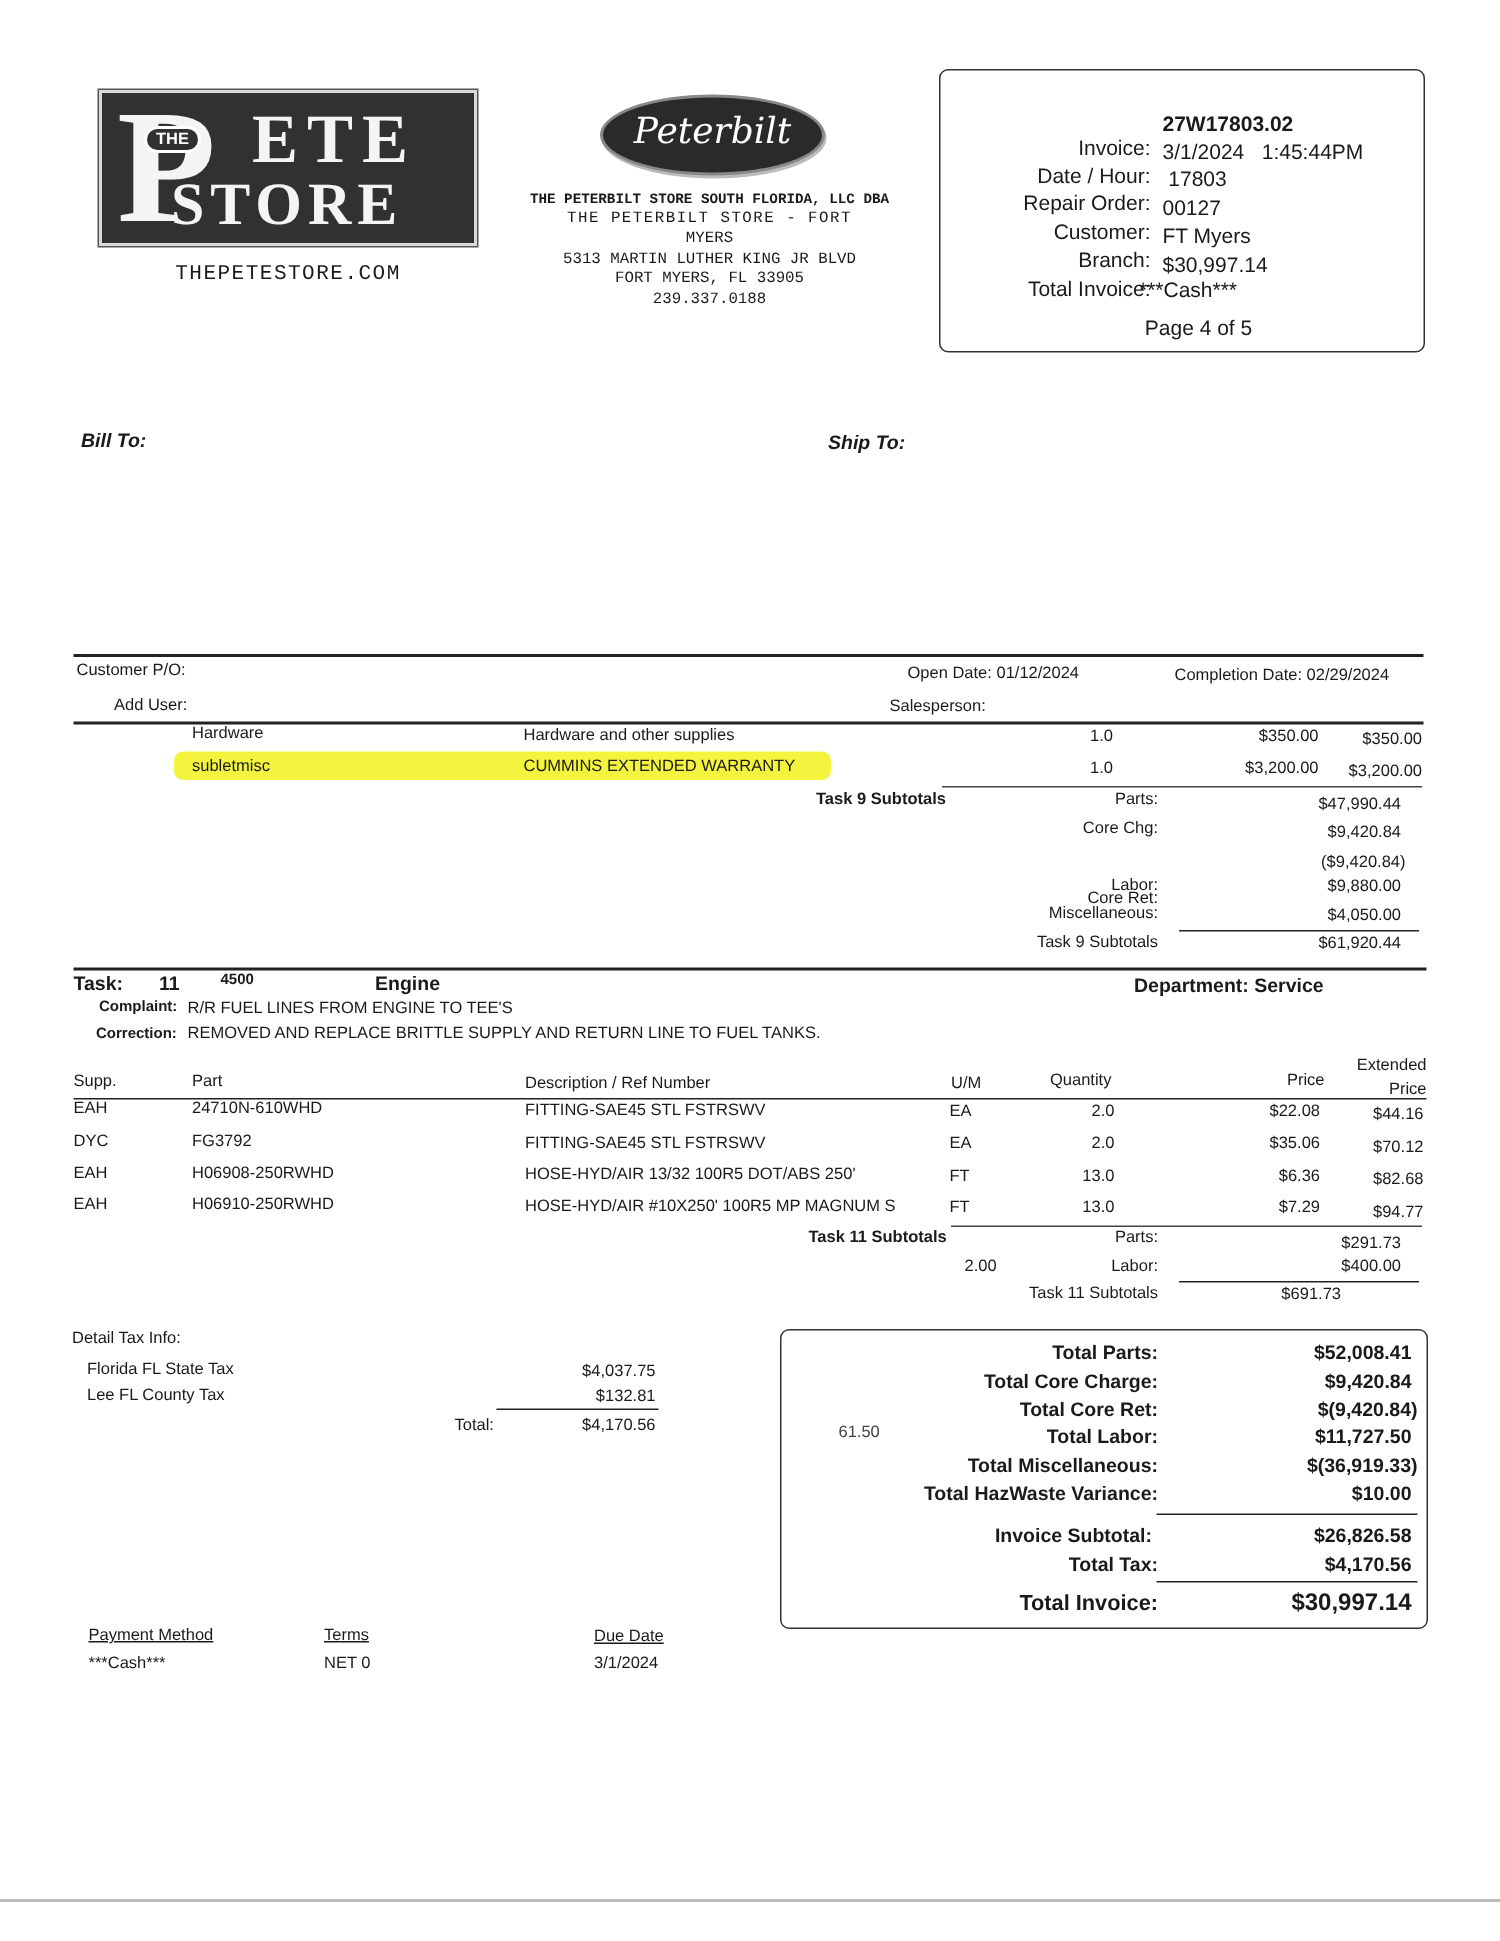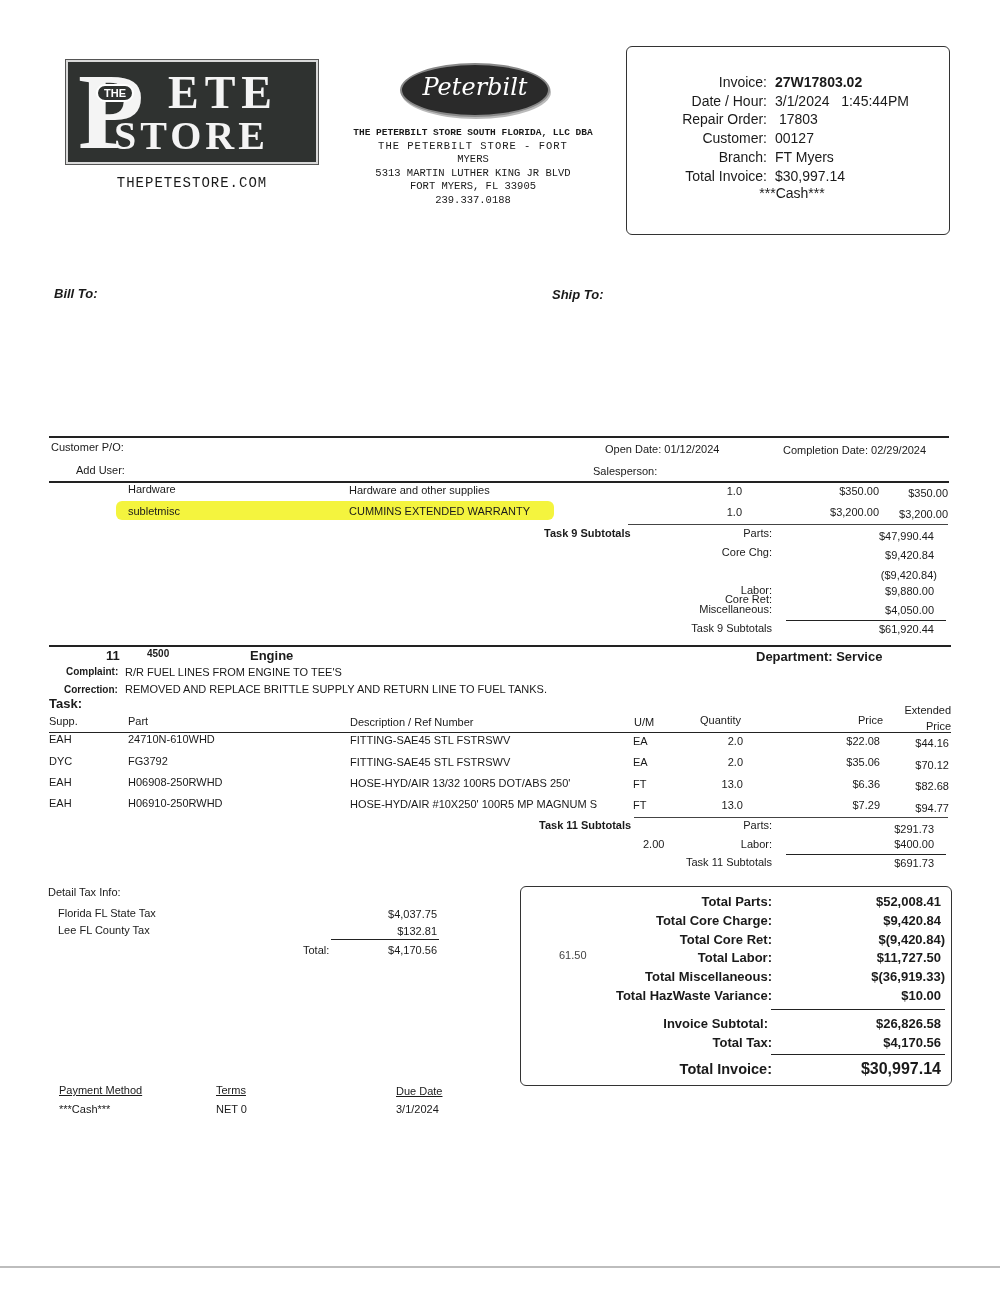--- a/index.html
+++ b/index.html
@@ -23,21 +23,21 @@
 
   .pb-oval { left: 400px; top: 63px; width: 146px; height: 50px; border-radius: 50%;
              background: #2a2a2a; border: 2px solid #888; box-shadow: 1px 2px 0 #bbb; }
   .pb-oval span { position: absolute; left: 0; right: 0; top: 8px; text-align: center;
              font-family: "DejaVu Serif", serif; font-style: italic; font-size: 24px; color: #fff; }
   .addr { left: 338px; top: 126px; width: 270px; text-align: center; font-size: 10.5px; line-height: 13.6px; }
 
   
   .inv-box { left: 626px; top: 46px; width: 322px; height: 187px; border: 1.5px solid #333; border-radius: 6px; }
   .inv-row { position: absolute; font-size: 14px; line-height: 18px; white-space: nowrap; }
-  .inv-row .lbl { position: absolute; right: 0; text-align: right; }
+  .inv-row .lbl { position: absolute; right: 0; text-align: right; margin-top: 16px; }
   .inv-row .val { position: absolute; left: 8px; }
 
   .italic-b { font-weight: bold; font-style: italic; font-size: 13px; }
 
   .rule { position: absolute; height: 0; border-top: 1.5px solid #222; }
   .rule-thin { position: absolute; height: 0; border-top: 1px solid #444; }
 
   .sm { font-size: 11px; position: absolute; white-space: nowrap; }
   .r { text-align: right; }
   .hl { position: absolute; background: #f3f32a; opacity: 0.9; border-radius: 6px; filter: blur(0.5px); }
@@ -89,20 +89,21 @@
   </div>
   <div class="inv-row" style="left:0;width:140px;top:101px;">
     <span class="lbl">Branch:</span>
     <span class="val" style="left:148px;">FT Myers</span>
   </div>
   <div class="inv-row" style="left:0;width:140px;top:120px;">
     <span class="lbl">Total Invoice:</span>
     <span class="val" style="left:148px;">$30,997.14</span>
   </div>
   <div class="inv-row" style="left:0;width:330px;top:137px;text-align:center;">***Cash***</div>
+  <div class="inv-row" style="left:0;width:344px;top:162px;text-align:center;">Page 4 of 5</div>
 </div>
 
 <div class="abs italic-b" style="left:54px;top:286px;">Bill To:</div>
 <div class="abs italic-b" style="left:552px;top:287px;">Ship To:</div>
 
 <div class="rule" style="left:49px;top:436px;width:900px;border-top-width:2px;"></div>
 <div class="sm" style="left:51px;top:441px;">Customer P/O:</div>
 <div class="sm" style="left:76px;top:464px;">Add User:</div>
 <div class="sm" style="left:605px;top:443px;">Open Date: 01/12/2024</div>
 <div class="sm" style="left:783px;top:444px;">Completion Date: 02/29/2024</div>
@@ -135,21 +136,21 @@
 <div class="sm r" style="left:830px;width:107px;top:569px;">($9,420.84)</div>
 <div class="sm r" style="left:630px;width:142px;top:584px;">Labor:</div>
 <div class="sm r" style="left:830px;width:104px;top:585px;">$9,880.00</div>
 <div class="sm r" style="left:630px;width:142px;top:603px;">Miscellaneous:</div>
 <div class="sm r" style="left:830px;width:104px;top:604px;">$4,050.00</div>
 <div class="rule" style="left:786px;top:620px;width:160px;"></div>
 <div class="sm r" style="left:630px;width:142px;top:622px;">Task 9 Subtotals</div>
 <div class="sm r" style="left:830px;width:104px;top:623px;">$61,920.44</div>
 
 <div class="rule" style="left:49px;top:645px;width:902px;border-top-width:2px;"></div>
-<div class="abs" style="left:49px;top:648px;font-size:13px;font-weight:bold;margin-top:48px;">Task:</div>
+<div class="abs" style="left:49px;top:648px;font-size:13px;font-weight:bold;">Task:</div>
 <div class="abs" style="left:106px;top:648px;font-size:13px;font-weight:bold;">11</div>
 <div class="abs" style="left:147px;top:648px;font-size:10px;font-weight:bold;">4500</div>
 <div class="abs" style="left:250px;top:648px;font-size:13px;font-weight:bold;">Engine</div>
 <div class="abs" style="left:756px;top:649px;font-size:13px;font-weight:bold;">Department: Service</div>
 <div class="sm" style="left:66px;top:666px;font-weight:bold;font-size:10px;">Complaint:</div>
 <div class="sm" style="left:125px;top:666px;">R/R FUEL LINES FROM ENGINE TO TEE'S</div>
 <div class="sm" style="left:64px;top:684px;font-weight:bold;font-size:10px;">Correction:</div>
 <div class="sm" style="left:125px;top:683px;">REMOVED AND REPLACE BRITTLE SUPPLY AND RETURN LINE TO FUEL TANKS.</div>
 
 <div>
@@ -203,21 +204,21 @@
 
 <div class="rule-thin" style="left:634px;top:817px;width:314px;"></div>
 <div class="sm" style="left:539px;top:819px;font-weight:bold;">Task 11 Subtotals</div>
 <div class="sm r" style="left:660px;width:112px;top:819px;">Parts:</div>
 <div class="sm r" style="left:860px;width:74px;top:823px;">$291.73</div>
 <div class="sm" style="left:643px;top:838px;">2.00</div>
 <div class="sm r" style="left:660px;width:112px;top:838px;">Labor:</div>
 <div class="sm r" style="left:860px;width:74px;top:838px;">$400.00</div>
 <div class="rule" style="left:786px;top:854px;width:160px;"></div>
 <div class="sm r" style="left:660px;width:112px;top:856px;">Task 11 Subtotals</div>
-<div class="sm r" style="left:860px;width:74px;top:857px;">$691.73</div>
+<div class="sm r" style="left:820px;width:74px;top:857px;">$691.73</div>
 
 <div class="sm" style="left:48px;top:886px;">Detail Tax Info:</div>
 <div class="sm" style="left:58px;top:907px;">Florida FL State Tax</div>
 <div class="sm r" style="left:340px;width:97px;top:908px;">$4,037.75</div>
 <div class="sm" style="left:58px;top:924px;">Lee FL County Tax</div>
 <div class="sm r" style="left:340px;width:97px;top:925px;">$132.81</div>
 <div class="rule" style="left:331px;top:939px;width:108px;"></div>
 <div class="sm" style="left:303px;top:944px;">Total:</div>
 <div class="sm r" style="left:340px;width:97px;top:944px;">$4,170.56</div>
 

